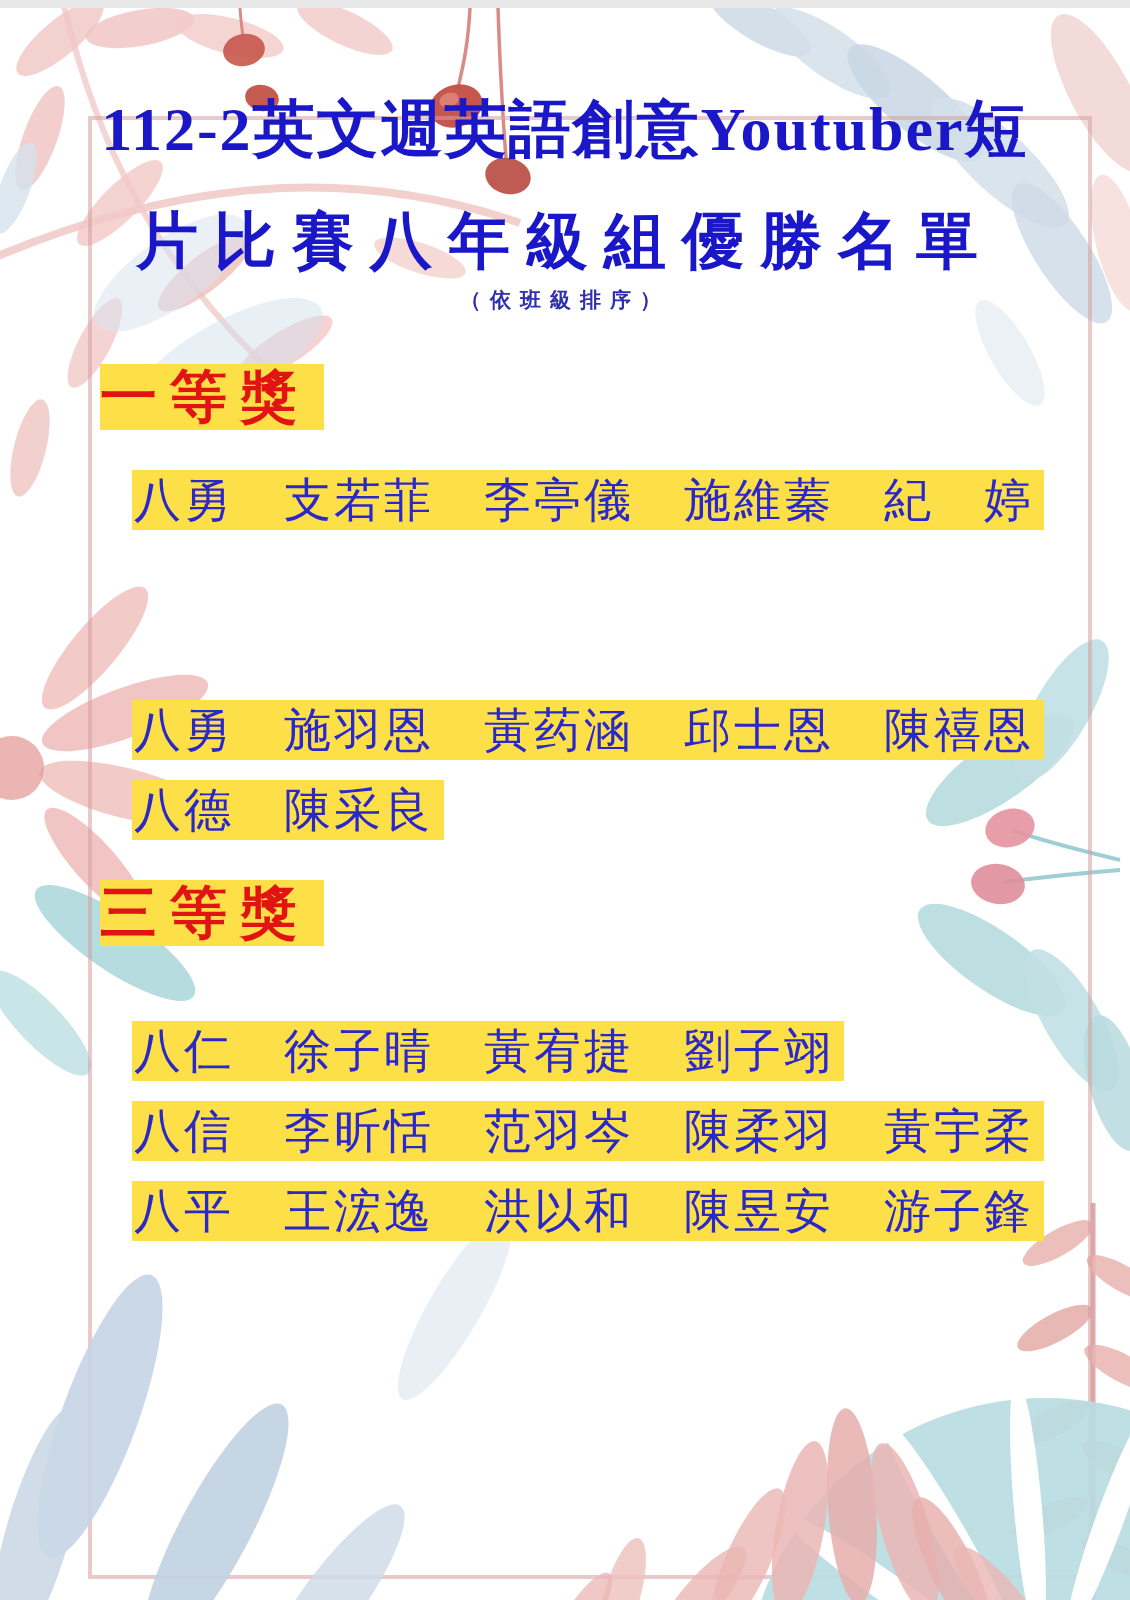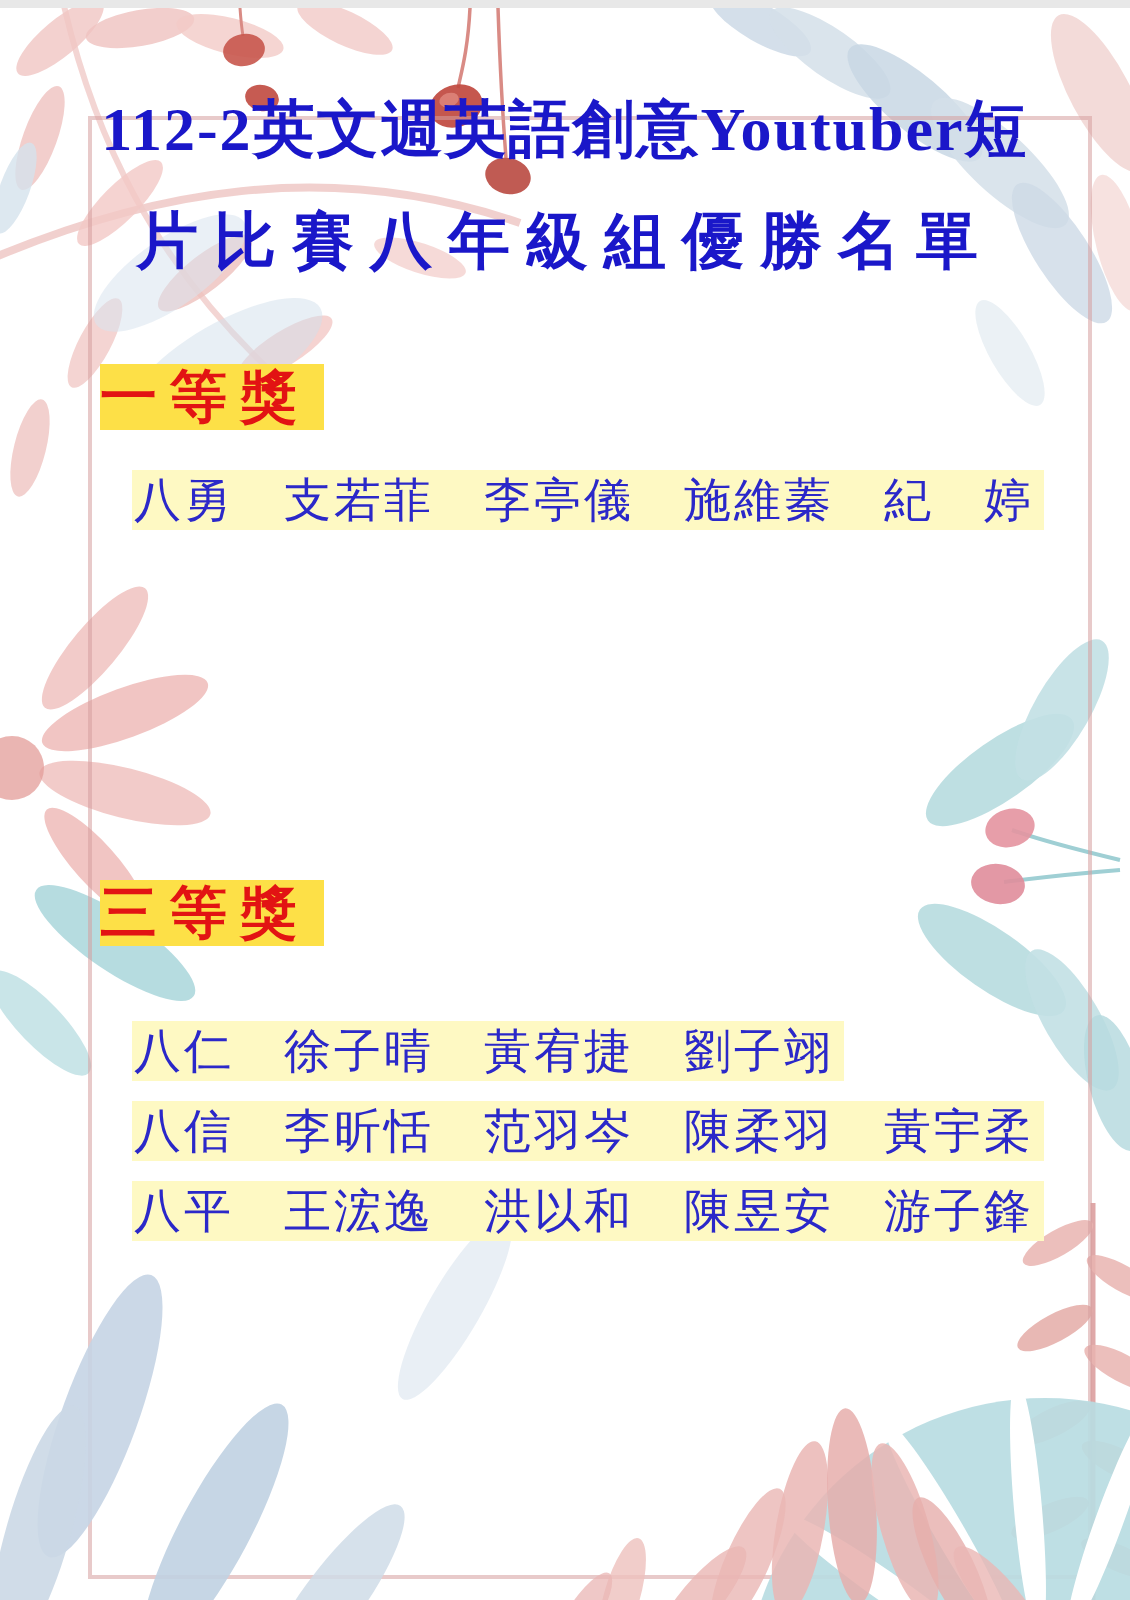--- a/index.html
+++ b/index.html
@@ -31,21 +31,21 @@
     color:#2f2fae;font-size:21px;font-weight:bold;letter-spacing:9px;
   }
   .award-header{
     position:absolute;left:100px;
     color:#e21313;font-size:57px;font-weight:bold;letter-spacing:13px;
     background:#fde047;padding:0 14px 0 0;line-height:1.15;white-space:nowrap;
   }
   .row{
     position:absolute;left:132px;
     color:#2b28c9;font-size:47px;letter-spacing:3px;line-height:1.2;
-    background:#fef9c3;padding:2px 10px 2px 2px;white-space:nowrap;
+    background:#fde047;padding:2px 10px 2px 2px;white-space:nowrap;
   }
 </style>
 </head>
 <body>
 
 <div class="page">
 
   <svg class="deco layer-under" width="1130" height="1600" viewBox="0 0 1130 1600">
 
     <g>
@@ -154,23 +154,26 @@
       <ellipse cx="38" cy="1525" rx="32" ry="132" fill="#cbd8e6" opacity="0.9" transform="rotate(16 38 1525)"></ellipse>
       <ellipse cx="215" cy="1522" rx="35" ry="142" fill="#c0d2e2" opacity="0.9" transform="rotate(28 215 1522)"></ellipse>
       <ellipse cx="330" cy="1595" rx="30" ry="120" fill="#cfdce8" opacity="0.85" transform="rotate(36 330 1595)"></ellipse>
       <ellipse cx="455" cy="1300" rx="26" ry="105" fill="#dbe4ee" opacity="0.6" transform="rotate(30 455 1300)"></ellipse>
     </g>
   </svg>
 
   <div class="content">
     <div class="title-line l1" style="top:84px">112-2英文週英語創意Youtuber短</div>
     <div class="title-line l2" style="top:196px">片比賽八年級組優勝名單</div>
+    <div class="subtitle" style="top:278px">（依班級排序）</div>
 
     <div class="award-header" style="top:356px">一等獎</div>
     <div class="row" style="top:462px">八勇　支若菲　李亭儀　施維蓁　紀　婷</div>
 
+    <div class="row" style="top:692px">八勇　施羽恩　黃药涵　邱士恩　陳禧恩</div>
+    <div class="row" style="top:772px">八德　陳采良</div>
 
     <div class="award-header" style="top:872px">三等獎</div>
     <div class="row" style="top:1013px">八仁　徐子晴　黃宥捷　劉子翊</div>
     <div class="row" style="top:1173px">八平　王浤逸　洪以和　陳昱安　游子鋒</div>
     <div class="row" style="top:1093px">八信　李昕恬　范羽岑　陳柔羽　黃宇柔</div>
   </div>
 </div>
 
 </body></html>

